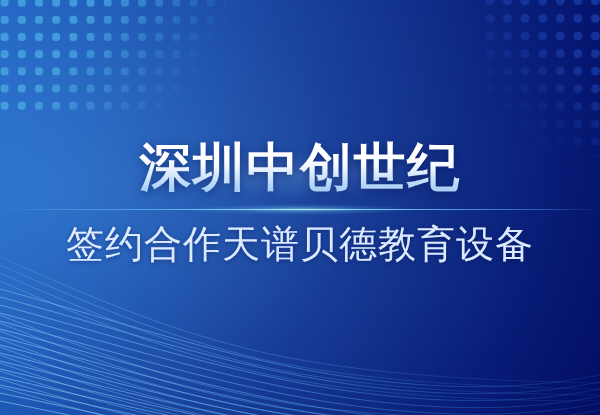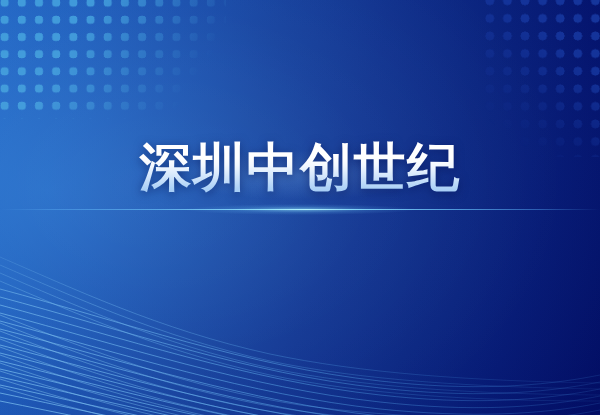--- a/index.html
+++ b/index.html
@@ -253,15 +253,16 @@
 
     <div id="title-glow"></div>
 
     <h1 id="title">深圳中创世纪</h1>
 
     <div id="divider">
       <div class="line-core"></div>
       <div class="line-glow"></div>
     </div>
 
+    <h2 id="subtitle">签约合作天谱贝德教育设备</h2>
   </div>
 
 </div>
 
 </body></html>

